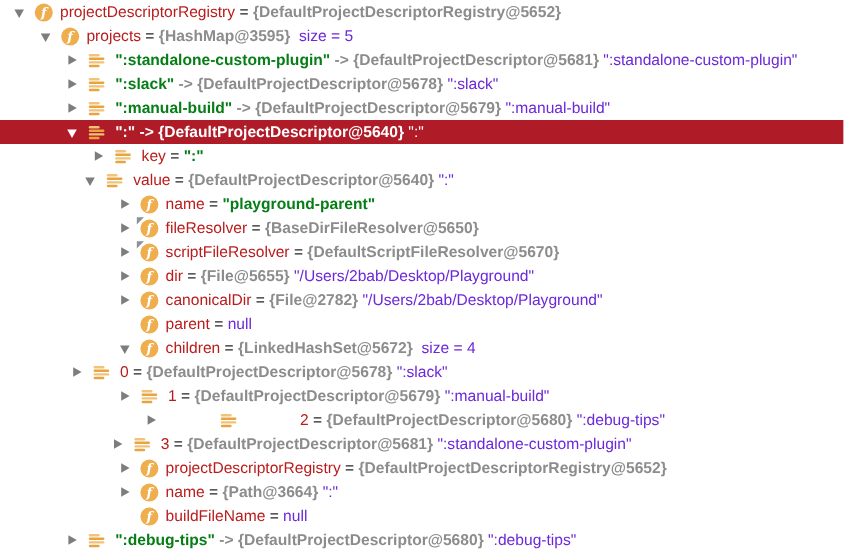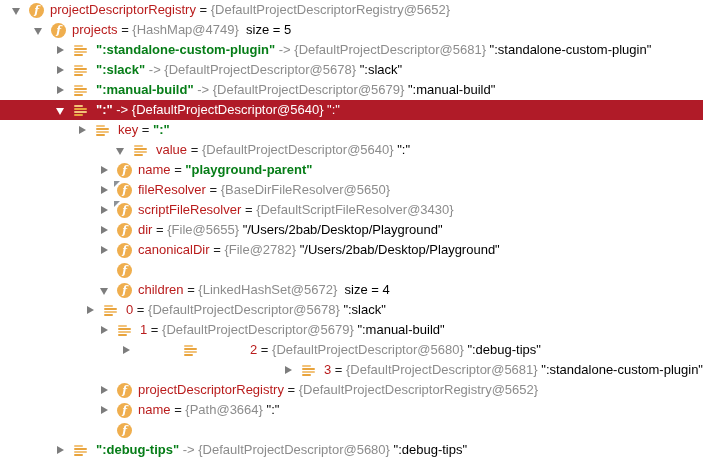--- a/index.html
+++ b/index.html
@@ -38,41 +38,41 @@
   .entry-icon i:nth-child(2){width:13px;background:#e8a43e;}
   .entry-icon i:nth-child(3){width:13px;background:#f2c279;}
   .entry-icon i:nth-child(4){width:9px;background:#e8a43e;}
   .icon.overlay::after{
     content:"";position:absolute;top:-2px;left:-3px;
     border-top:6px solid #8d9298;border-right:6px solid transparent;
   }
   .label{white-space:pre;}
   .seg-name{color:#b91c1c;}
   .seg-eq{color:#1f1f1f;}
-  .seg-ref{color:#8c8c8c;}
+  .seg-ref{color:#8c8c8c;font-weight:bold;}
   .seg-string{color:#067d17;font-weight:bold;}
-  .seg-value{color:#000000;}
+  .seg-value{color:#6d28d9;}
   .selected .seg-name,.selected .seg-eq,.selected .seg-ref,
   .selected .seg-string,.selected .seg-value{color:#ffffff;}
 </style>
 </head>
 <body>
 
 <div class="tree">
     <div class="row" style="padding-left: 12px;">
     <span class="arrow tri-down"></span>
     <span class="icon field-icon">f</span>
     
     <span class="label"><span class="seg-name">projectDescriptorRegistry</span><span class="seg-eq"> = </span><span class="seg-ref">{DefaultProjectDescriptorRegistry@5652}</span></span>
   </div>
     <div class="row" style="padding-left: 34px;">
     <span class="arrow tri-down"></span>
     <span class="icon field-icon">f</span>
     
-    <span class="label"><span class="seg-name">projects</span><span class="seg-eq"> = </span><span class="seg-ref">{HashMap@4749}</span><span class="seg-value">  size = 5</span></span>
+    <span class="label"><span class="seg-name">projects</span><span class="seg-eq"> = </span><span class="seg-ref">{HashMap@3595}</span><span class="seg-value">  size = 5</span></span>
   </div>
     <div class="row" style="padding-left: 56px;">
     <span class="arrow tri-right"></span>
     
     <span class="icon entry-icon"><i></i><i></i><i></i><i></i></span>
     <span class="label"><span class="seg-string">":standalone-custom-plugin"</span><span class="seg-ref"> -&gt; {DefaultProjectDescriptor@5681} </span><span class="seg-value">":standalone-custom-plugin"</span></span>
   </div>
     <div class="row" style="padding-left: 56px;">
     <span class="arrow tri-right"></span>
     
@@ -90,21 +90,21 @@
     
     <span class="icon entry-icon"><i></i><i></i><i></i><i></i></span>
     <span class="label"><span class="seg-string">":"</span><span class="seg-ref"> -&gt; {DefaultProjectDescriptor@5640} </span><span class="seg-value">":"</span></span>
   </div>
     <div class="row" style="padding-left: 78px;">
     <span class="arrow tri-right"></span>
     
     <span class="icon entry-icon"><i></i><i></i><i></i><i></i></span>
     <span class="label"><span class="seg-name">key</span><span class="seg-eq"> = </span><span class="seg-string">":"</span></span>
   </div>
-    <div class="row" style="padding-left: 116px;">
+    <div class="row" style="padding-left: 71px;">
     <span class="arrow tri-down"></span>
     
     <span class="icon entry-icon"><i></i><i></i><i></i><i></i></span>
     <span class="label"><span class="seg-name">value</span><span class="seg-eq"> = </span><span class="seg-ref">{DefaultProjectDescriptor@5640} </span><span class="seg-value">":"</span></span>
   </div>
     <div class="row" style="padding-left: 100px;">
     <span class="arrow tri-right"></span>
     <span class="icon field-icon">f</span>
     
     <span class="label"><span class="seg-name">name</span><span class="seg-eq"> = </span><span class="seg-string">"playground-parent"</span></span>
@@ -112,64 +112,65 @@
     <div class="row" style="padding-left: 100px;">
     <span class="arrow tri-right"></span>
     <span class="icon field-icon overlay">f</span>
     
     <span class="label"><span class="seg-name">fileResolver</span><span class="seg-eq"> = </span><span class="seg-ref">{BaseDirFileResolver@5650}</span></span>
   </div>
     <div class="row" style="padding-left: 100px;">
     <span class="arrow tri-right"></span>
     <span class="icon field-icon overlay">f</span>
     
-    <span class="label"><span class="seg-name">scriptFileResolver</span><span class="seg-eq"> = </span><span class="seg-ref">{DefaultScriptFileResolver@3430}</span></span>
+    <span class="label"><span class="seg-name">scriptFileResolver</span><span class="seg-eq"> = </span><span class="seg-ref">{DefaultScriptFileResolver@5670}</span></span>
   </div>
     <div class="row" style="padding-left: 100px;">
     <span class="arrow tri-right"></span>
     <span class="icon field-icon">f</span>
     
     <span class="label"><span class="seg-name">dir</span><span class="seg-eq"> = </span><span class="seg-ref">{File@5655} </span><span class="seg-value">"/Users/2bab/Desktop/Playground"</span></span>
   </div>
     <div class="row" style="padding-left: 100px;">
     <span class="arrow tri-right"></span>
     <span class="icon field-icon">f</span>
     
     <span class="label"><span class="seg-name">canonicalDir</span><span class="seg-eq"> = </span><span class="seg-ref">{File@2782} </span><span class="seg-value">"/Users/2bab/Desktop/Playground"</span></span>
   </div>
     <div class="row" style="padding-left: 100px;">
     <span class="arrow hidden"></span>
     <span class="icon field-icon">f</span>
     
+    <span class="label"><span class="seg-name">parent</span><span class="seg-eq"> = </span><span class="seg-value">null</span></span>
   </div>
     <div class="row" style="padding-left: 100px;">
     <span class="arrow tri-down"></span>
     <span class="icon field-icon">f</span>
     
     <span class="label"><span class="seg-name">children</span><span class="seg-eq"> = </span><span class="seg-ref">{LinkedHashSet@5672}</span><span class="seg-value">  size = 4</span></span>
   </div>
-    <div class="row" style="padding-left: 86px;">
+    <div class="row" style="padding-left: 60px;">
     <span class="arrow tri-right"></span>
     
     <span class="icon entry-icon"><i></i><i></i><i></i><i></i></span>
     <span class="label"><span class="seg-name">0</span><span class="seg-eq"> = </span><span class="seg-ref">{DefaultProjectDescriptor@5678} </span><span class="seg-value">":slack"</span></span>
   </div>
     <div class="row" style="padding-left: 100px;">
     <span class="arrow tri-right"></span>
     
     <span class="icon entry-icon"><i></i><i></i><i></i><i></i></span>
     <span class="label"><span class="seg-name">1</span><span class="seg-eq"> = </span><span class="seg-ref">{DefaultProjectDescriptor@5679} </span><span class="seg-value">":manual-build"</span></span>
   </div>
     <div class="row" style="padding-left: 122px; gap: 44px;">
     <span class="arrow tri-right"></span>
     
     <span class="icon entry-icon"><i></i><i></i><i></i><i></i></span>
     <span class="label"><span class="seg-name">2</span><span class="seg-eq"> = </span><span class="seg-ref">{DefaultProjectDescriptor@5680} </span><span class="seg-value">":debug-tips"</span></span>
   </div>
-    <div class="row" style="padding-left: 94px; justify-content: flex-end;">
+    <div class="row" style="padding-left: 94px;">
     <span class="arrow tri-right"></span>
     
     <span class="icon entry-icon"><i></i><i></i><i></i><i></i></span>
     <span class="label"><span class="seg-name">3</span><span class="seg-eq"> = </span><span class="seg-ref">{DefaultProjectDescriptor@5681} </span><span class="seg-value">":standalone-custom-plugin"</span></span>
   </div>
     <div class="row" style="padding-left: 100px;">
     <span class="arrow tri-right"></span>
     <span class="icon field-icon">f</span>
     
     <span class="label"><span class="seg-name">projectDescriptorRegistry</span><span class="seg-eq"> = </span><span class="seg-ref">{DefaultProjectDescriptorRegistry@5652}</span></span>
@@ -177,20 +178,21 @@
     <div class="row" style="padding-left: 100px;">
     <span class="arrow tri-right"></span>
     <span class="icon field-icon">f</span>
     
     <span class="label"><span class="seg-name">name</span><span class="seg-eq"> = </span><span class="seg-ref">{Path@3664} </span><span class="seg-value">":"</span></span>
   </div>
     <div class="row" style="padding-left: 100px;">
     <span class="arrow hidden"></span>
     <span class="icon field-icon">f</span>
     
+    <span class="label"><span class="seg-name">buildFileName</span><span class="seg-eq"> = </span><span class="seg-value">null</span></span>
   </div>
     <div class="row" style="padding-left: 56px;">
     <span class="arrow tri-right"></span>
     
     <span class="icon entry-icon"><i></i><i></i><i></i><i></i></span>
     <span class="label"><span class="seg-string">":debug-tips"</span><span class="seg-ref"> -&gt; {DefaultProjectDescriptor@5680} </span><span class="seg-value">":debug-tips"</span></span>
   </div>
   </div>
 
 </body></html>

